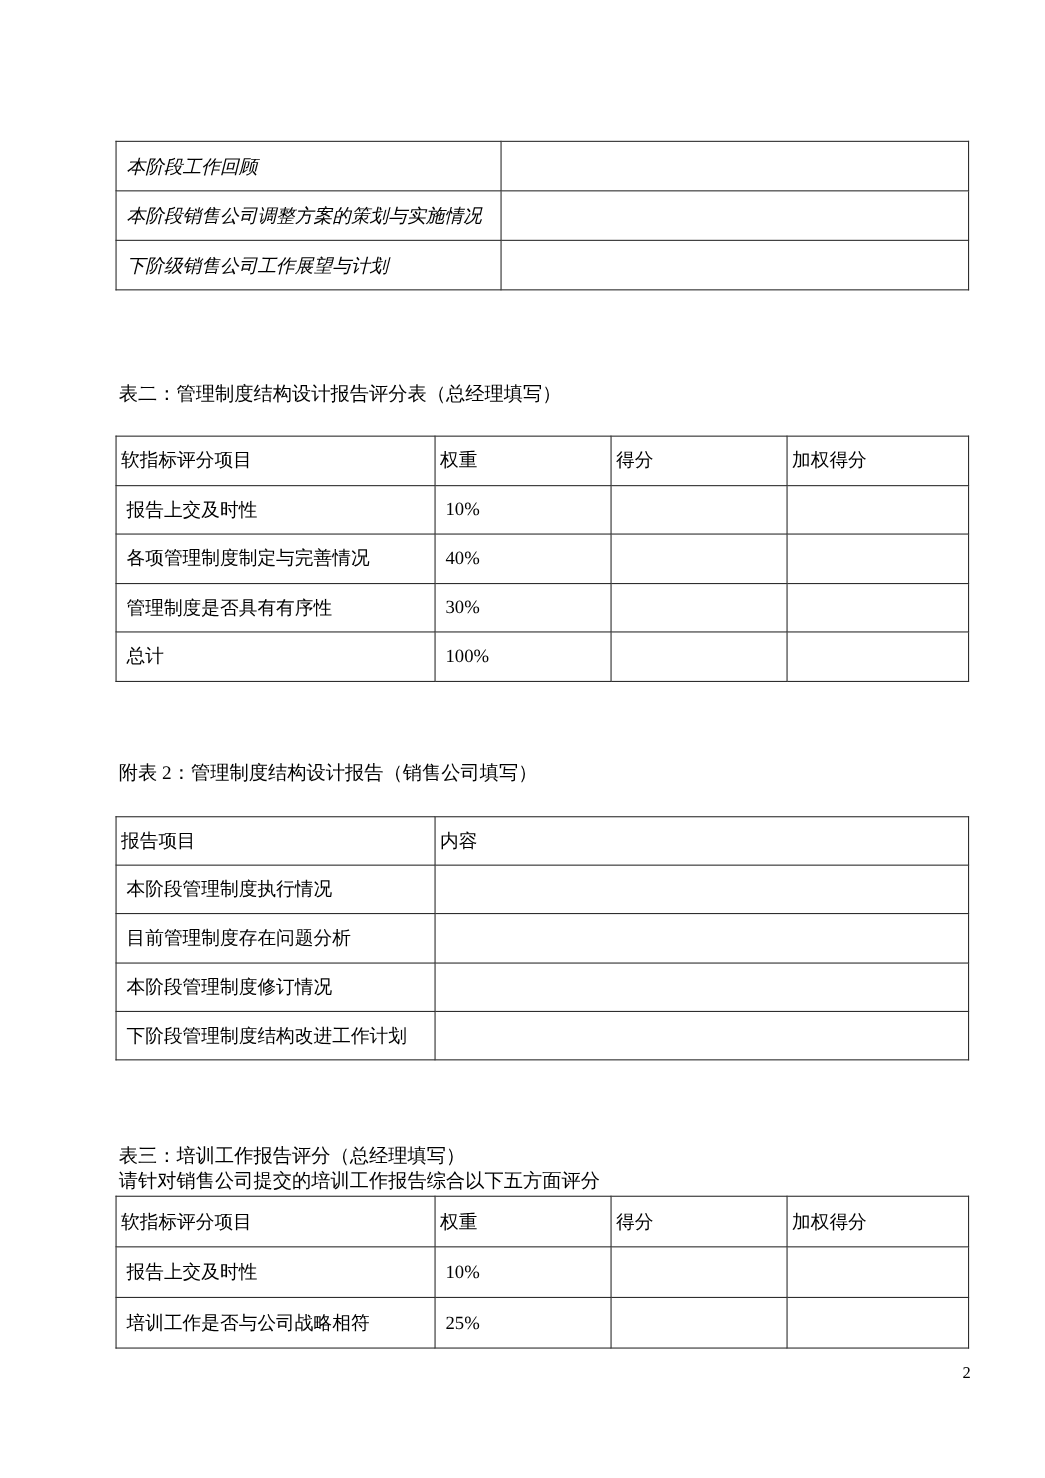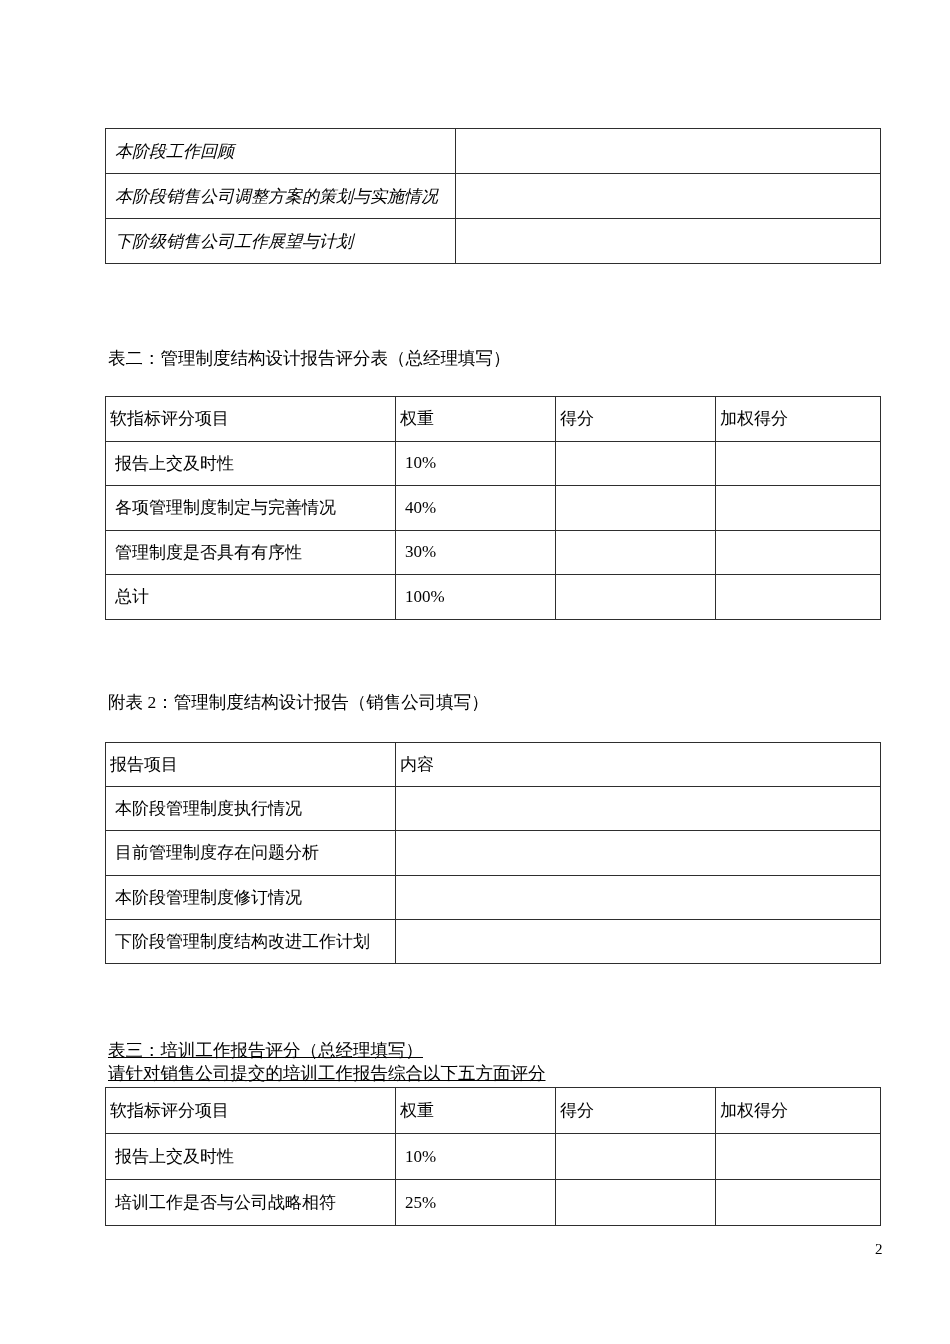--- a/index.html
+++ b/index.html
@@ -42,21 +42,21 @@
   .t4 tr { height: 46px; }
   .heading-block {
     position: absolute;
     left: 108px;
     font-size: 17.5px;
     line-height: 23px;
     white-space: nowrap;
   }
   .hb-2 { top: 347px; }
   .hb-a2 { top: 691px; }
-  .hb-3 { top: 1039px; text-decoration: underline; }
+  .hb-3 { top: 1039px; }
   .page-number {
     position: absolute;
     left: 875px;
     top: 1241px;
     font-size: 15px;
   }
 </style>
 </head>
 <body>
 

